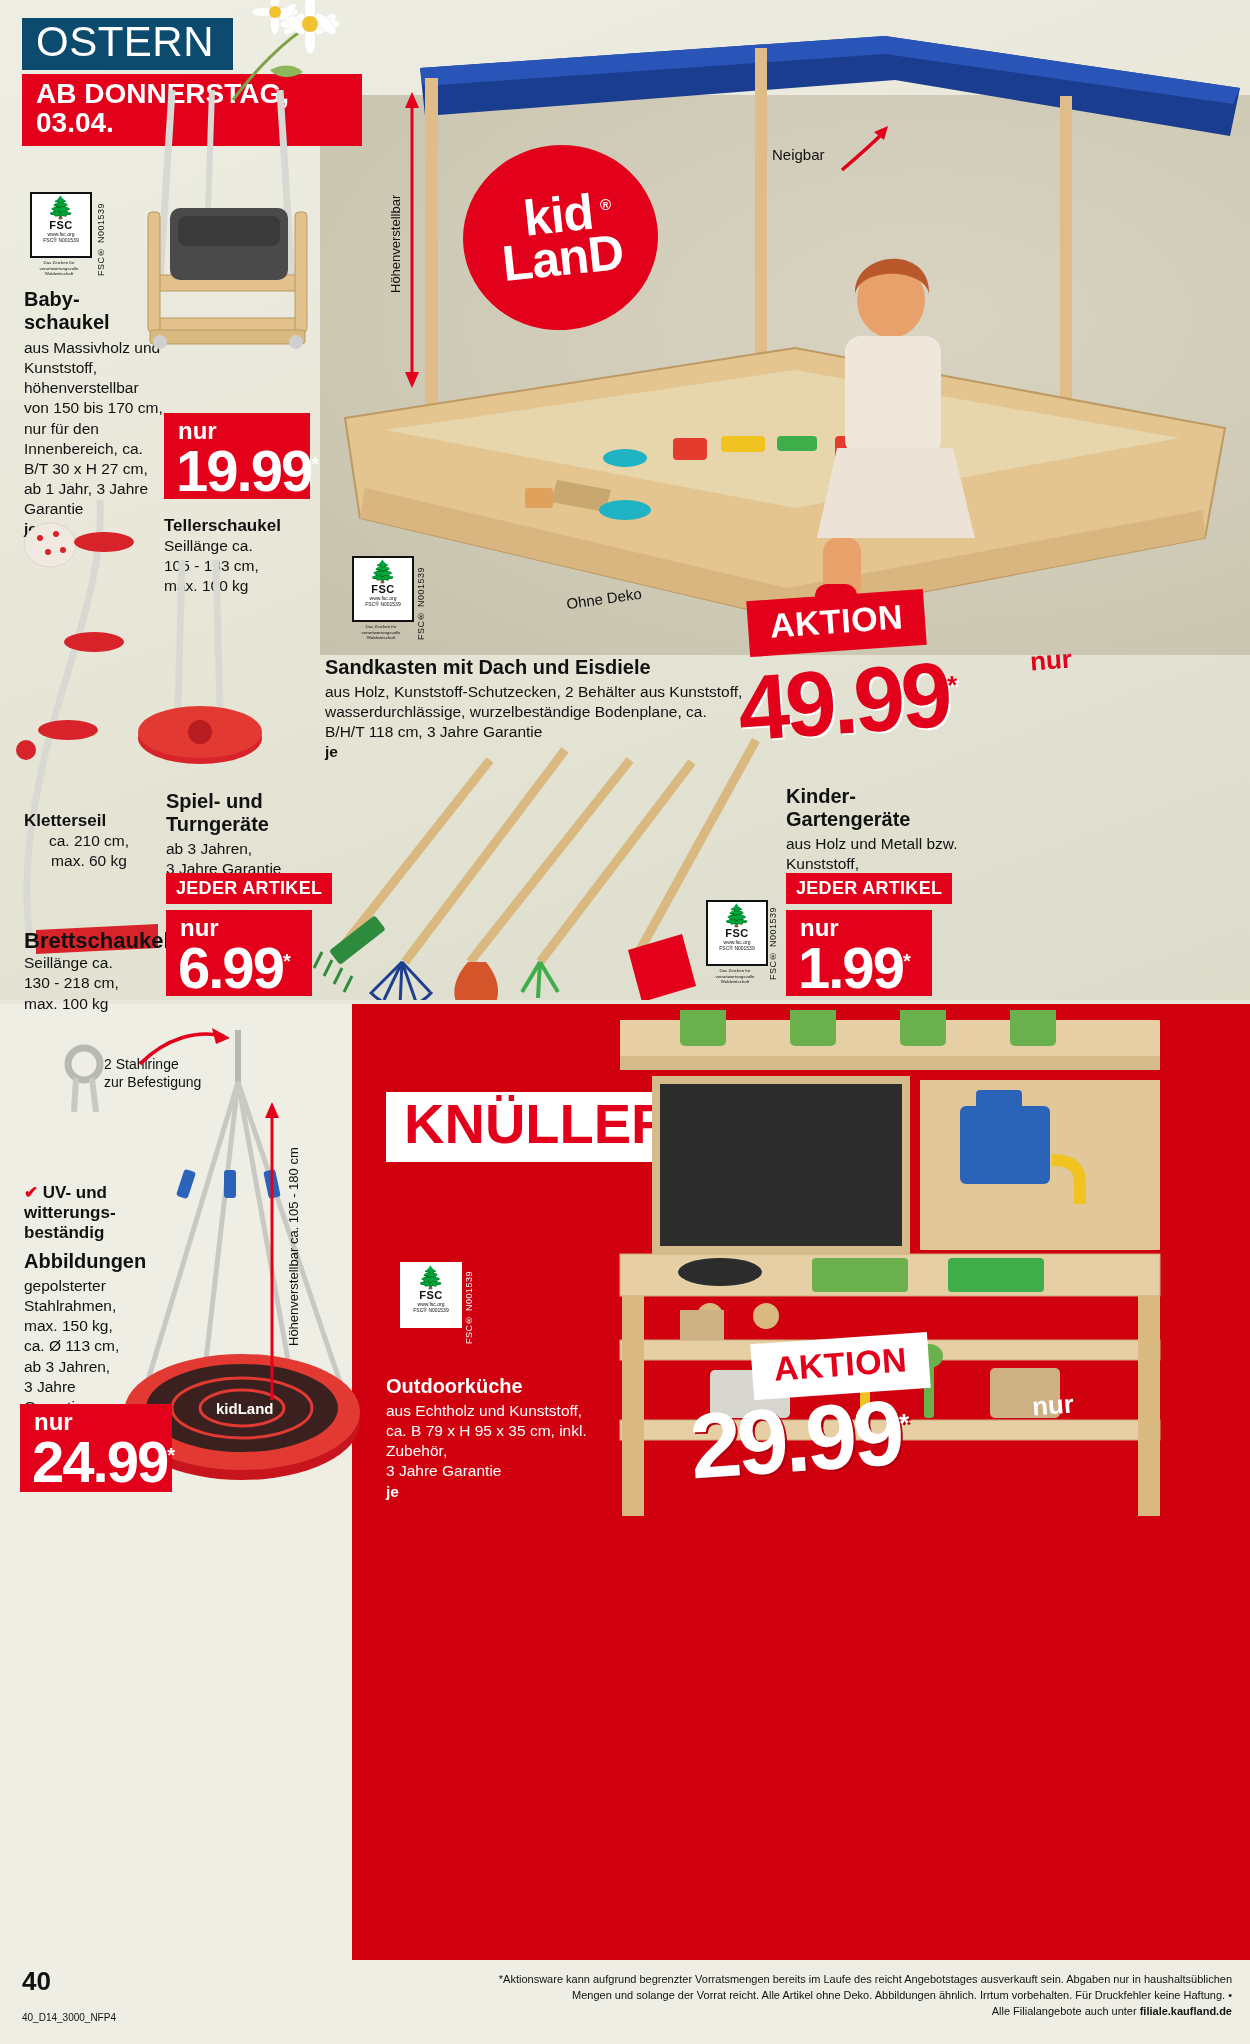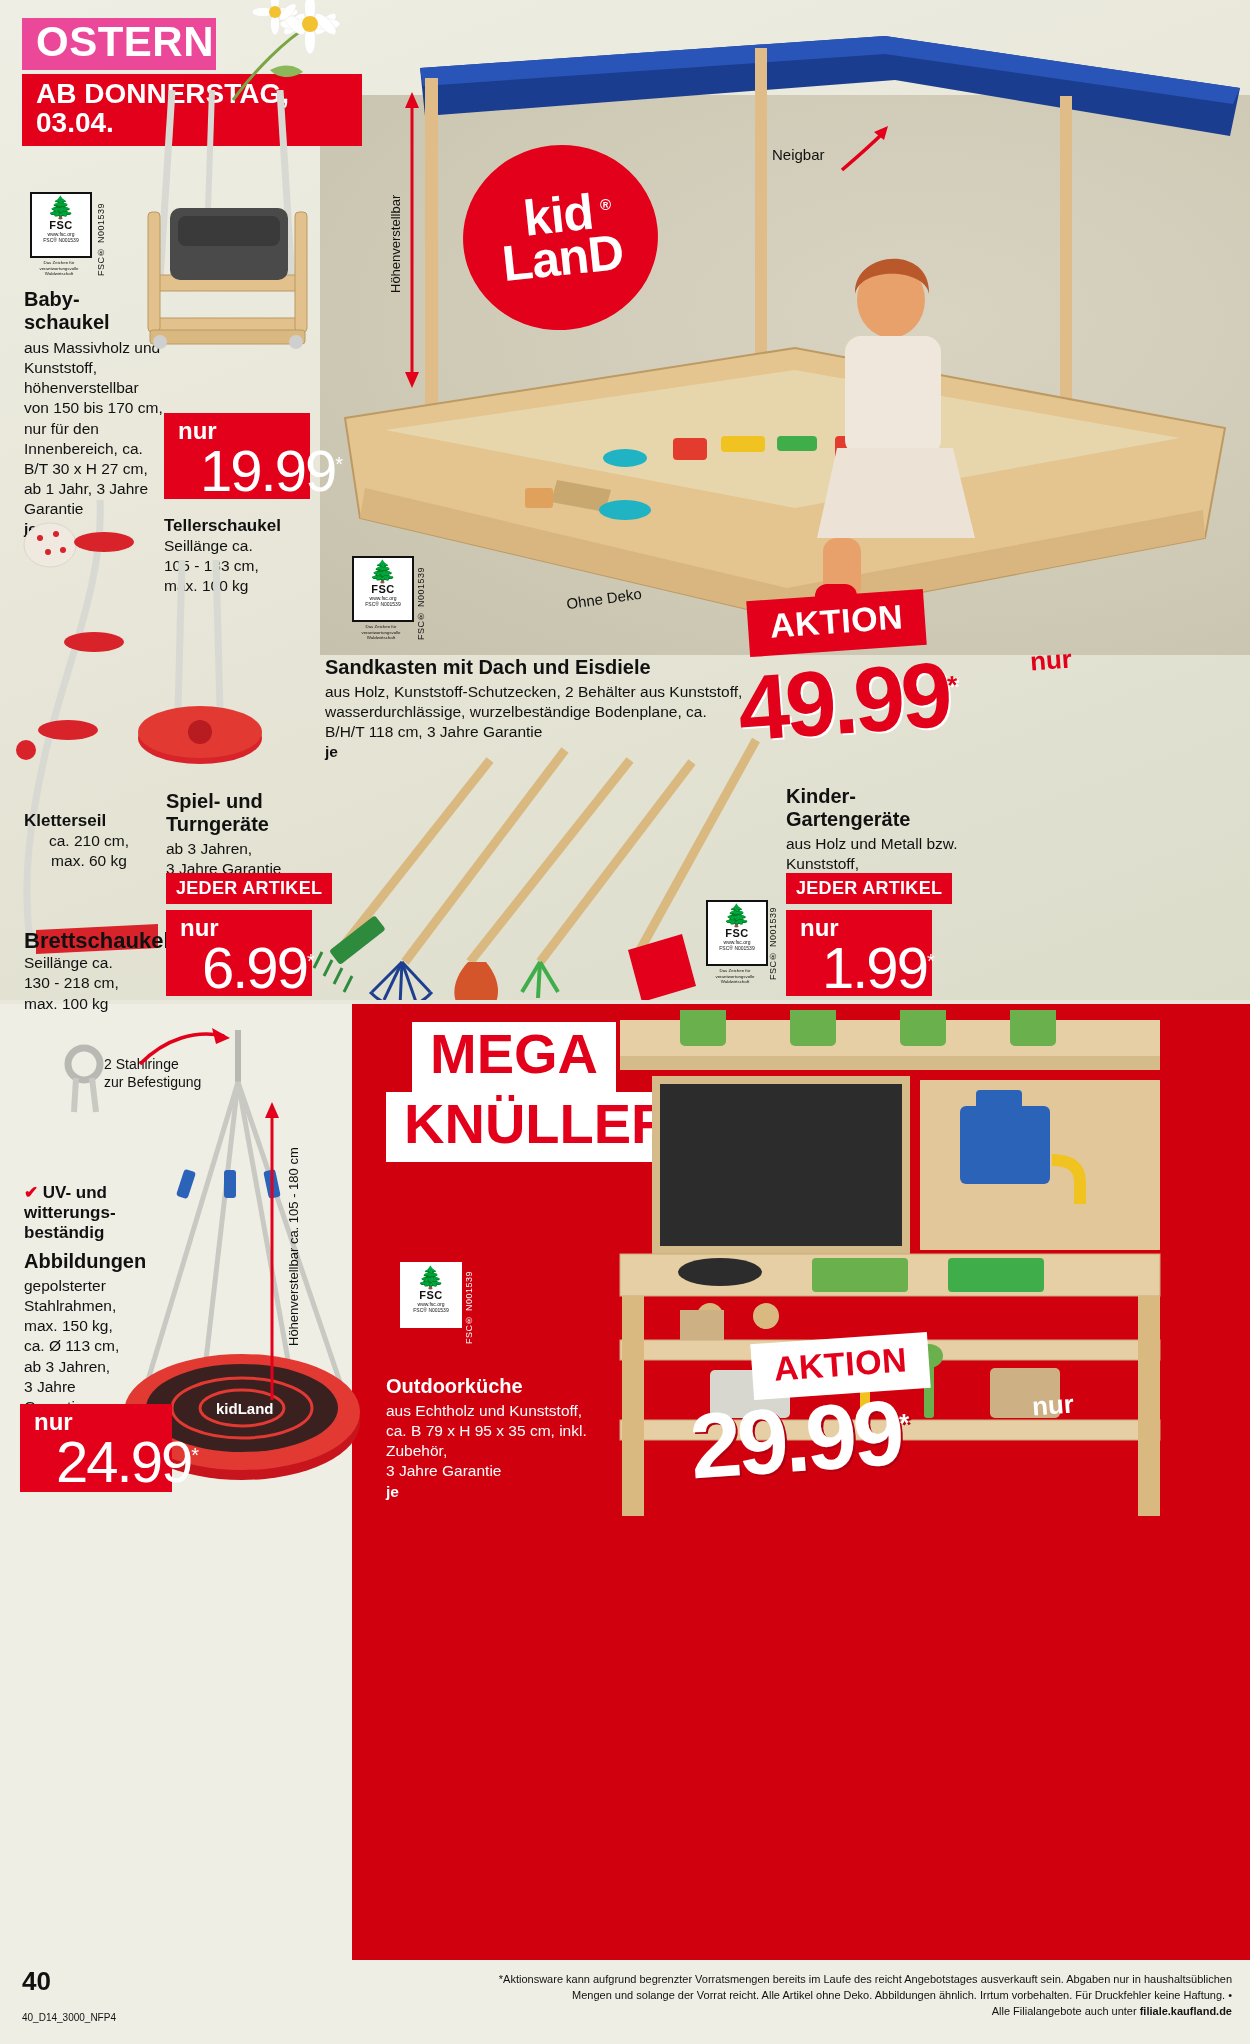--- a/index.html
+++ b/index.html
@@ -13,22 +13,22 @@
   .page{position:absolute;inset:0;}
 
   
   .abs{position:absolute;}
   .red{color:#e2001a;}
   .bold{font-weight:bold;}
 
   
   .ostern-block{left:22px;top:18px;width:340px;}
   .ostern-title{
-    background:#ec4899;color:#fff;font-weight:bold;font-size:42px;
-    letter-spacing:.5px;padding:2px 2px 6px 14px;display:inline-block;
+    background:#0c4a6e;color:#fff;font-weight:normal;font-size:42px;
+    letter-spacing:.5px;padding:2px 19px 6px 14px;display:inline-block;
     line-height:1.05;
   }
   .ostern-sub{
     background:#e2001a;color:#fff;font-weight:bold;font-size:28px;
     padding:5px 14px 8px 14px;display:inline-block;margin-top:4px;
     line-height:1.05;
   }
 
   
   .bg-top{left:0;top:0;width:1250px;height:1000px;
@@ -46,21 +46,21 @@
   .fsc .tree{font-size:22px;line-height:22px;margin-top:3px;}
   .fsc .lbl{font-size:11px;font-weight:bold;letter-spacing:.5px;}
   .fsc .url{font-size:5px;}
   .fsc .code{font-size:5px;}
   .fsc-note{font-size:4.4px;line-height:1.25;width:58px;text-align:center;margin-top:2px;}
   .fsc-vert{writing-mode:vertical-rl;transform:rotate(180deg);font-size:9px;letter-spacing:.5px;}
 
   
   .pricebox{background:#e2001a;color:#fff;position:absolute;}
   .pricebox .nur{font-size:24px;font-weight:bold;padding:6px 0 0 14px;line-height:1;}
-  .pricebox .val{font-size:58px;font-weight:normal;line-height:.95;padding:0 28px 6px 12px;letter-spacing:-2px;margin-left:24px;}
+  .pricebox .val{font-size:58px;font-weight:bold;line-height:.95;padding:0 28px 6px 12px;letter-spacing:-2px;}
   .pricebox .val sup{font-size:20px;vertical-align:super;letter-spacing:0;}
 
   .jeder{
     background:#e2001a;color:#fff;font-weight:bold;font-size:18px;
     padding:5px 10px;display:inline-block;letter-spacing:.3px;
   }
 
   
   .ptitle{font-weight:bold;font-size:20px;line-height:1.15;}
   .ptext{font-size:15.5px;line-height:1.3;}
@@ -372,23 +372,20 @@
   <div class="abs" style="left:786px;top:873px;">
     <div class="jeder">JEDER ARTIKEL</div>
   </div>
   <div class="pricebox" style="left:786px;top:910px;width:146px;height:86px;">
     <div class="nur">nur</div>
     <div class="val"><span>1.99</span><sup>*</sup></div>
   </div>
 
   <div class="abs mega-bg"></div>
 
-  <div class="abs" style="left:412px;top:1022px;">
-    <div class="mega-word">MEGA</div>
-  </div>
   <div class="abs" style="left:386px;top:1092px;">
     <div class="knueller-word">KNÜLLER</div>
   </div>
 
   <svg class="abs" style="left:560px;top:1010px;" width="660" height="510">
 
     <rect x="60" y="10" width="540" height="36" fill="#e6cfa4"></rect>
     <rect x="60" y="46" width="540" height="14" fill="#d6bb8a"></rect>
 
     <g fill="#6ab04c">

